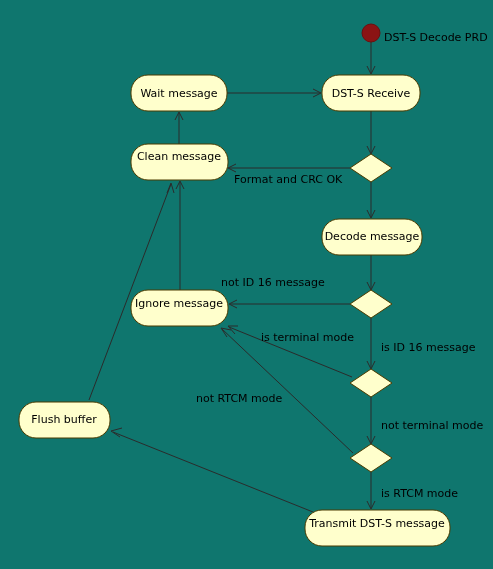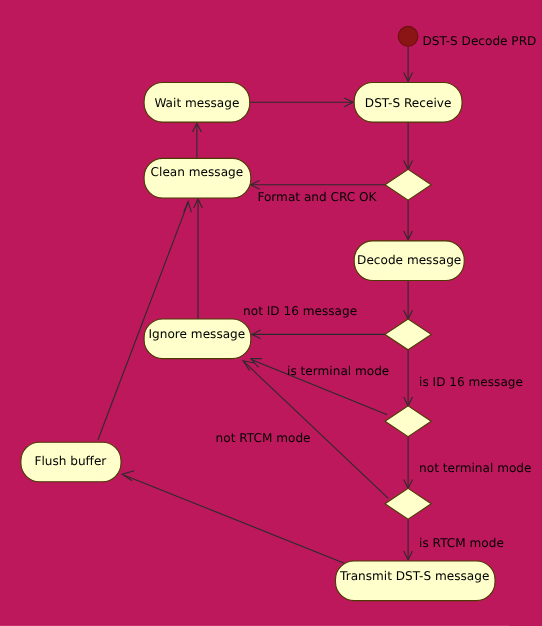--- a/index.html
+++ b/index.html
@@ -4,21 +4,21 @@
 <style>
   html, body {
     margin: 0;
     padding: 0;
     background: #ffffff;
   }
   #canvas {
     position: relative;
     width: 493px;
     height: 569px;
-    background: #be185d;
+    background: #0f766e;
     font-family: "DejaVu Sans", "Liberation Sans", sans-serif;
     overflow: hidden;
   }
   #diagram-svg {
     position: absolute;
     left: 0;
     top: 0;
     width: 493px;
     height: 569px;
   }

